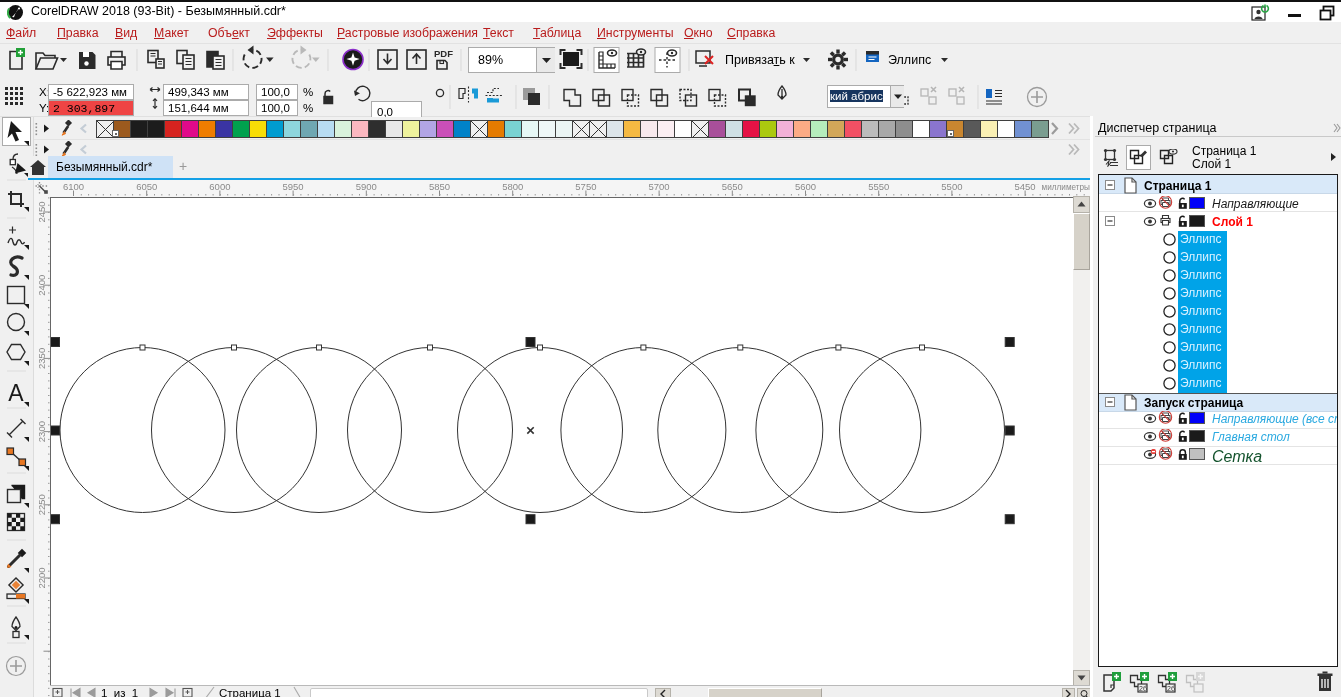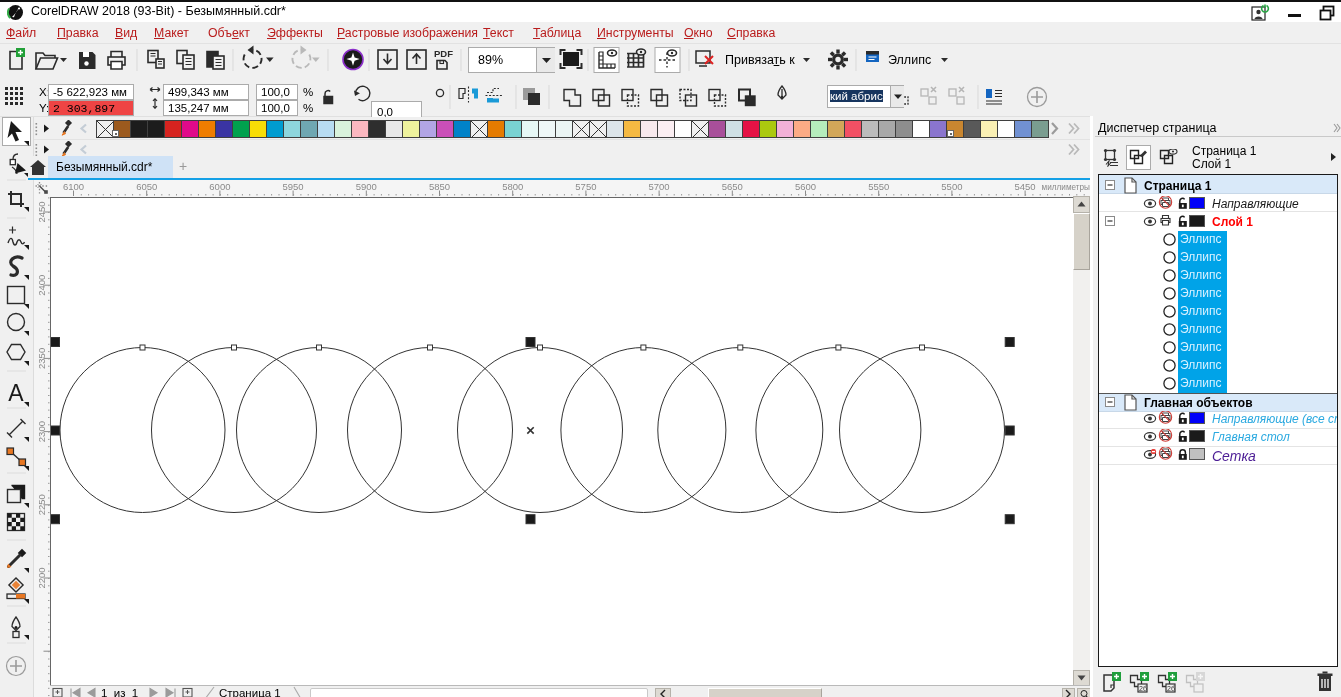--- a/index.html
+++ b/index.html
@@ -258,21 +258,21 @@
   <div class="abs" style="left:48px;top:8px;width:86px;height:16px;background:#fff;border:1px solid #ababab;font-size:11.5px;">
       <span class="abs" style="left:4px;top:1px;">-5 622,923 мм</span>
     </div>
   <div class="abs" style="left:48px;top:24px;width:86px;height:16px;background:#ef4444;border:1px solid #ababab;font-size:11.5px;font-family:Liberation Mono, monospace;">
       <span class="abs" style="left:4px;top:1px;">2 303,897 мм</span>
     </div>
   <div class="abs" style="left:163px;top:8px;width:86px;height:16px;background:#fff;border:1px solid #ababab;font-size:11.5px;">
       <span class="abs" style="left:4px;top:1px;">499,343 мм</span>
     </div>
   <div class="abs" style="left:163px;top:24px;width:86px;height:16px;background:#fff;border:1px solid #ababab;font-size:11.5px;">
-      <span class="abs" style="left:4px;top:1px;">135,247 мм</span>
+      <span class="abs" style="left:4px;top:1px;">151,644 мм</span>
     </div>
   <div class="abs" style="left:256px;top:8px;width:42px;height:16px;background:#fff;border:1px solid #ababab;font-size:11.5px;">
       <span class="abs" style="left:4px;top:1px;">100,0</span>
     </div>
   <div class="abs" style="left:256px;top:24px;width:42px;height:16px;background:#fff;border:1px solid #ababab;font-size:11.5px;">
       <span class="abs" style="left:4px;top:1px;">100,0</span>
     </div>
   <span class="abs" style="left:303px;top:10px;font-size:11.5px;color:#000;">%</span>
   <span class="abs" style="left:303px;top:26px;font-size:11.5px;color:#000;">%</span>
   <div class="abs" style="left:371px;top:25px;width:51px;height:23px;background:#fff;border:1px solid #ababab;font-size:11.5px;">
@@ -1046,21 +1046,21 @@
       <span class="abs" style="left:81px;top:201.0px;font-size:12px;color:#d8f1ff;">Эллипс</span>
       <div class="abs" style="left:0;top:217.5px;width:240px;height:19px;background:#d9e9f9;border-top:1px solid #555;border-bottom:1px solid #c8d8e8;"></div>
       <svg class="abs" style="left:6px;top:222px;" width="10" height="10">
         <rect x="0.5" y="0.5" width="9" height="9" fill="#fff" stroke="#8a8a8a" stroke-width="1"></rect>
         <line x1="2.5" y1="5" x2="7.5" y2="5" stroke="#333" stroke-width="1.2"></line>
       </svg>
       <svg class="abs" style="left:24px;top:219px;" width="16" height="18">
         <path d="M2,1 h7 l4,4 v11 h-11 z" fill="#fff" stroke="#555" stroke-width="1.2"></path>
         <path d="M9,1 l0,4 4,0" fill="none" stroke="#555" stroke-width="1.2"></path>
       </svg>
-      <span class="abs" style="left:45px;top:221px;font-size:12px;font-weight:bold;color:#000;">Главная объектов</span>
+      <span class="abs" style="left:45px;top:221px;font-size:12px;font-weight:bold;color:#000;">Запуск страница</span>
       <svg class="abs" style="left:44px;top:238px;" width="14" height="11">
         <ellipse cx="7" cy="5.5" rx="5.6" ry="3.9" fill="none" stroke="#333" stroke-width="1.2"></ellipse>
         <circle cx="7" cy="5.5" r="1.9" fill="#333"></circle>
       </svg>
       <svg class="abs" style="left:59px;top:236px;" width="15" height="13">
         <g fill="none" stroke="#444" stroke-width="1">
           <path d="M4.5,4.5 V2 h6 V4.5"></path>
           <rect x="3" y="4.5" width="9" height="4"></rect>
           <path d="M4.5,6.5 h6 v4 h-6 z" fill="#fff"></path>
         </g>
@@ -1110,21 +1110,21 @@
         </g>
         <circle cx="7.5" cy="6" r="6.2" fill="none" stroke="#cc3b35" stroke-width="1.1"></circle>
         <path d="M3.2,1.6 L11.9,10.4" stroke="#cc3b35" stroke-width="1.1"></path>
       </svg>
       <svg class="abs" style="left:77px;top:273px;" width="12" height="12">
         <path d="M4,6 V4.4 a2.7,2.7 0 0 1 5.4,0 V6" fill="none" stroke="#1a1a1a" stroke-width="1.5"></path>
         <rect x="2.8" y="6" width="8" height="5.8" fill="#1a1a1a"></rect>
         <rect x="5.9" y="7.6" width="1.8" height="2.6" fill="#fff"></rect>
       </svg>
       <div class="abs" style="left:90px;top:273px;width:16px;height:12px;background:#c0c0c0;border:1px solid #555;"></div>
-      <span class="abs" style="left:113px;top:273px;font-size:14px;font-style:italic;color:#4c1d95;white-space:nowrap;">Сетка</span>
+      <span class="abs" style="left:113px;top:273px;font-size:16px;font-style:italic;color:#14532d;white-space:nowrap;">Сетка</span>
       <div class="abs" style="left:0;top:289px;width:240px;height:1px;background:#e4e4e4;"></div>
     </div>
   <svg class="abs" style="left:9px;top:556px;" width="20" height="21">
     <path d="M2,3 h10 v13 l-3,3 h-7 z" fill="none" stroke="#333" stroke-width="1.5"></path>
     <path d="M12,13 l-3,0 0,3" fill="none" stroke="#333" stroke-width="1.2"></path>
     <rect x="10" y="0" width="9" height="9" fill="#1f9e3c"></rect>
       <path d="M14.5,2 v5 M12,4.5 h5" stroke="#fff" stroke-width="1.4"></path>
   </svg>
   <svg class="abs" style="left:36px;top:556px;" width="21" height="21">
     <path d="M1.5,3.5 h7 v4 h4 v7 h-7 v-4 h-4 z" fill="none" stroke="#333" stroke-width="1.3"></path>

